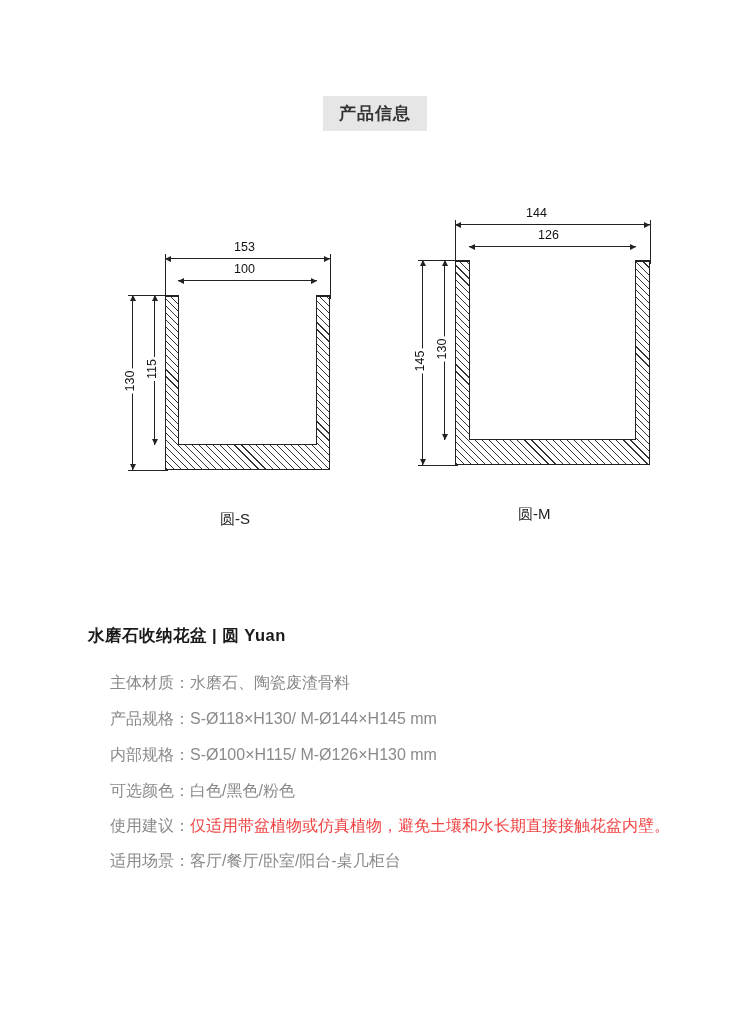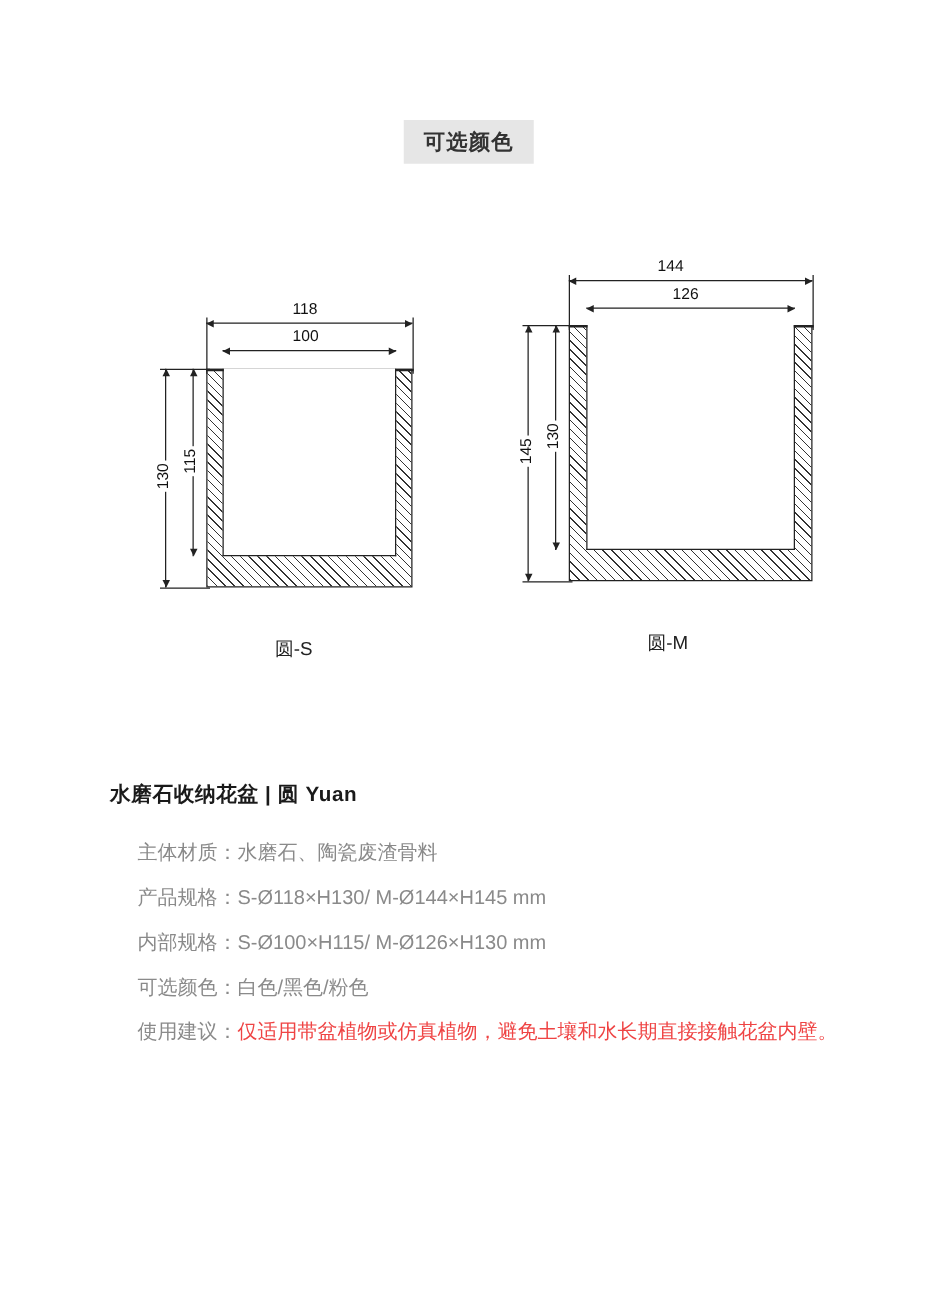--- a/index.html
+++ b/index.html
@@ -152,40 +152,40 @@
     line-height: 34px;
   }
   .spec-row.warn .val {
     color: #ef4444;
   }
 </style>
 </head>
 <body>
 
 <div class="header-badge-wrap">
-  <span class="header-badge">可选颜色</span>
+  <span class="header-badge">产品信息</span>
 </div>
 
 <div class="drawings">
 
   <div class="drawing drawing-s">
 
     <div class="pot" style="left:55px; top:85px; width:165px; height:175px;"></div>
 
     <div class="cavity" style="left:68px; top:85px; width:139px; height:150px;"></div>
 
     <div class="rim-cap" style="left:55px; top:85px; width:14px;"></div>
     <div class="rim-cap" style="left:206px; top:85px; width:15px;"></div>
 
     <div class="ext-line-v" style="left:55px; top:44px; height:45px;"></div>
     <div class="ext-line-v" style="left:220px; top:44px; height:45px;"></div>
     <div class="dim-line-h" style="left:55px; top:48px; width:165px;"></div>
     <div class="arrow arrow-l" style="left:55px; top:45.5px;"></div>
     <div class="arrow arrow-r" style="left:214px; top:45.5px;"></div>
-    <div class="dim-label" style="left:122px; top:30px;">118</div>
+    <div class="dim-label" style="left:122px; top:30px;">153</div>
 
     <div class="dim-line-h" style="left:68px; top:70px; width:139px;"></div>
     <div class="arrow arrow-l" style="left:68px; top:67.5px;"></div>
     <div class="arrow arrow-r" style="left:201px; top:67.5px;"></div>
     <div class="dim-label" style="left:122px; top:52px;">100</div>
 
     <div class="ext-line-h" style="left:18px; top:85px; width:40px;"></div>
     <div class="ext-line-h" style="left:18px; top:260px; width:40px;"></div>
     <div class="dim-line-v" style="left:22px; top:85px; height:175px;"></div>
     <div class="arrow arrow-u" style="left:19.5px; top:85px;"></div>
@@ -248,13 +248,16 @@
   </div>
   <div class="spec-row">
     <span>内部规格：</span><span class="val">S-Ø100×H115/ M-Ø126×H130 mm</span>
   </div>
   <div class="spec-row">
     <span>可选颜色：</span><span class="val">白色/黑色/粉色</span>
   </div>
   <div class="spec-row warn">
     <span>使用建议：</span><span class="val">仅适用带盆植物或仿真植物，避免土壤和水长期直接接触花盆内壁。</span>
   </div>
+  <div class="spec-row">
+    <span>适用场景：</span><span class="val">客厅/餐厅/卧室/阳台-桌几柜台</span>
+  </div>
 </div>
 
 </body></html>

